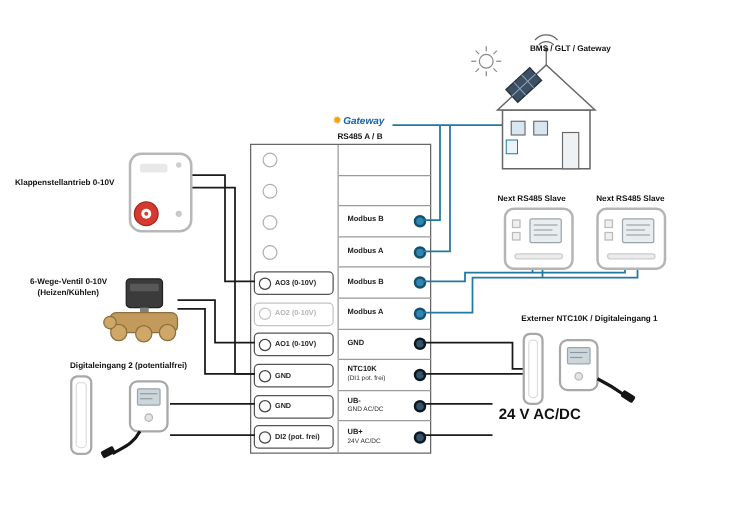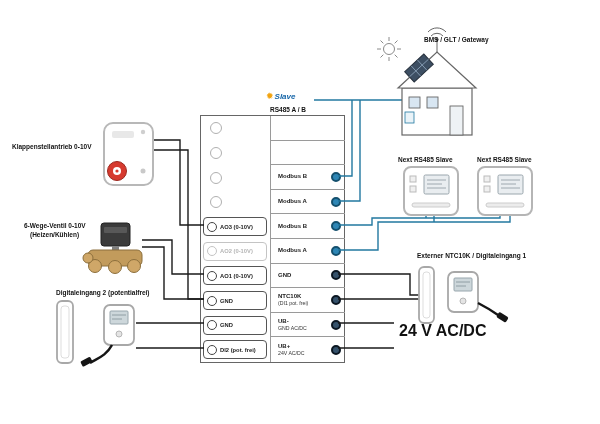--- a/index.html
+++ b/index.html
@@ -247,20 +247,20 @@
 
   <div class="lab" style="left:12px;top:143px">Klappenstellantrieb 0-10V</div>
   <div class="lab" style="left:24px;top:222px">6-Wege-Ventil 0-10V</div>
   <div class="lab" style="left:30px;top:231px">(Heizen/Kühlen)</div>
   <div class="lab" style="left:56px;top:289px">Digitaleingang 2 (potentialfrei)</div>
   <div class="lab" style="left:424px;top:36px">BMS / GLT / Gateway</div>
   <div class="lab" style="left:270px;top:106px">RS485 A / B</div>
   <div class="lab" style="left:398px;top:156px">Next RS485 Slave</div>
   <div class="lab" style="left:477px;top:156px">Next RS485 Slave</div>
   <div class="lab" style="left:417px;top:252px">Externer NTC10K / Digitaleingang 1</div>
-  <div class="lab" style="left:399px;top:327px;font-size:16px">24 V AC/DC</div>
+  <div class="lab" style="left:399px;top:327px;font-size:12px">24 V AC/DC</div>
 
   <div class="mlogo" style="left:266px;top:92px">
     <span class="star">✹</span>
-    <span class="mtxt">Slave</span>
+    <span class="mtxt">Gateway</span>
   </div>
 
 </div>
 
 </body></html>

